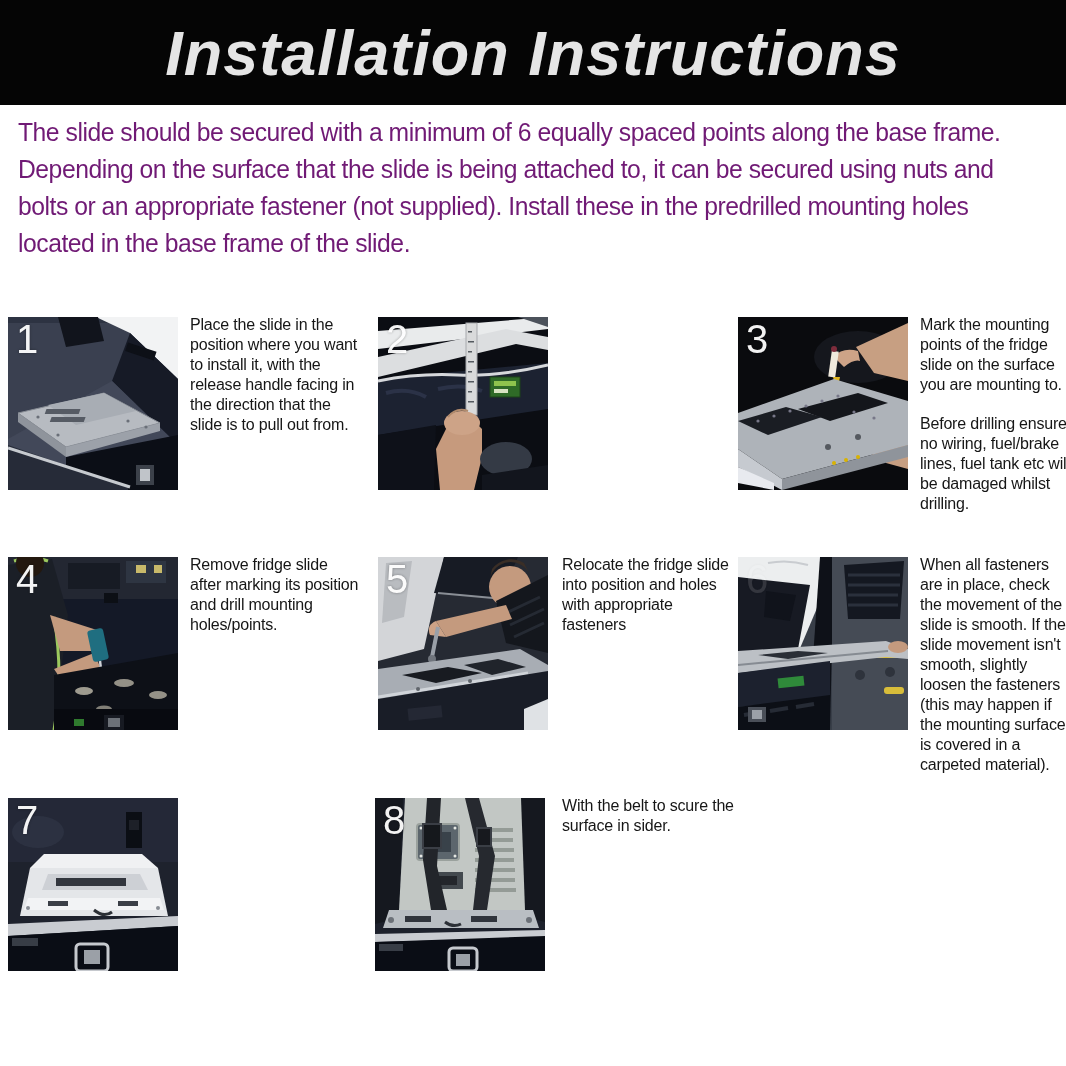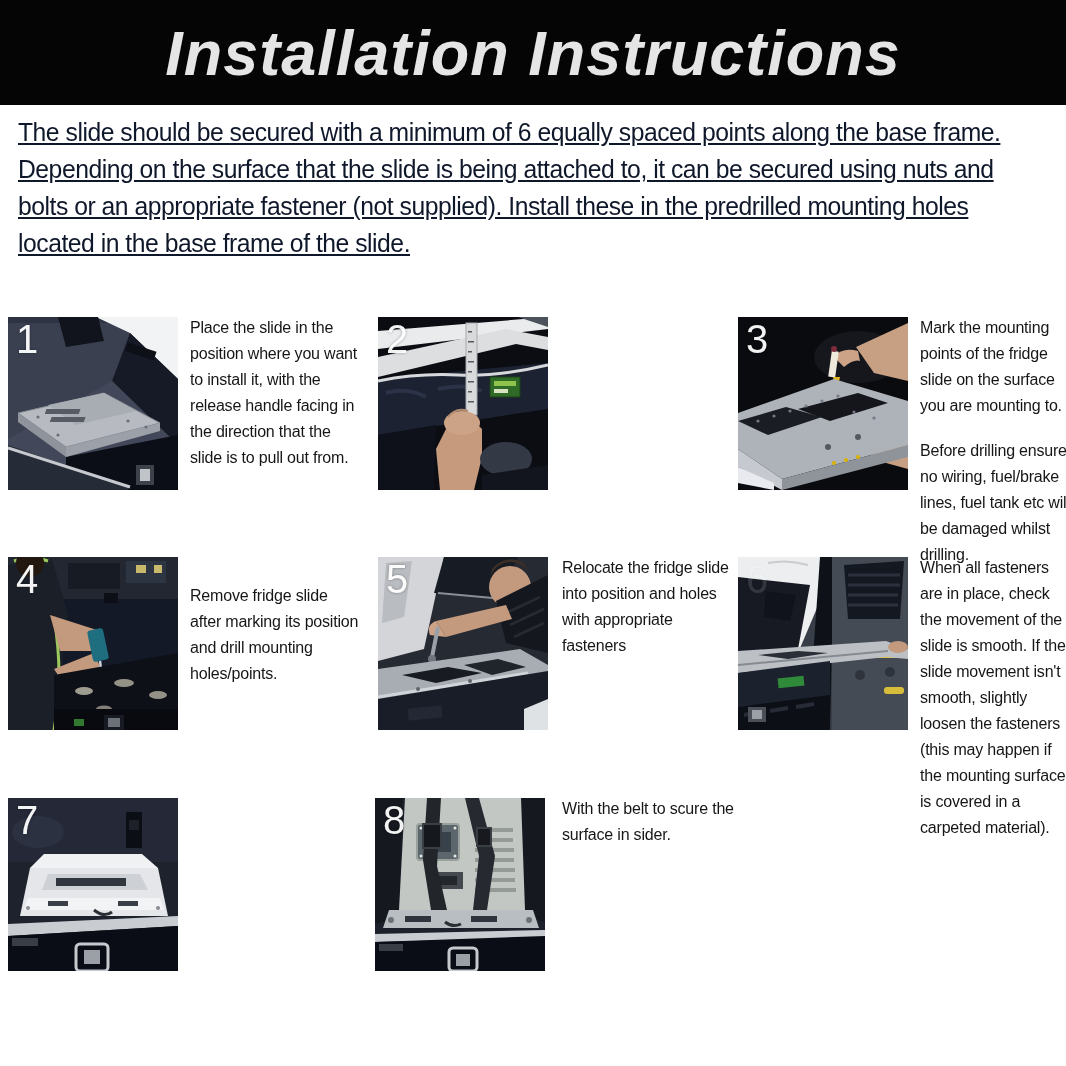--- a/index.html
+++ b/index.html
@@ -10,39 +10,39 @@
   
   .header-bar{
     position:absolute;left:0;top:0;width:1066px;height:105px;background:#050505;
     display:flex;align-items:center;justify-content:center;
   }
   .header-title{
     color:#e5e5e5;font-size:63px;font-weight:bold;font-style:italic;
     letter-spacing:1px;white-space:nowrap;transform:scaleX(1.0);
   }
   
-  .intro{position:absolute;left:18px;top:114px;width:1040px;color:#0f172a;text-decoration:underline;}
+  .intro{position:absolute;left:18px;top:114px;width:1040px;color:#701a75;}
   .intro-line{
     font-size:26px;line-height:37px;letter-spacing:-0.5px;white-space:nowrap;
     transform:scaleX(0.95);transform-origin:0 0;
   }
   
   .photo{
     position:absolute;width:170px;height:173px;overflow:hidden;background:#10131c;
   }
   .photo svg{display:block;width:170px;height:173px;}
   .step-num{
     position:absolute;left:8px;top:-2px;color:#ffffff;font-size:40px;font-weight:400;
     opacity:0.95;text-shadow:0 0 3px rgba(0,0,0,.35);line-height:48px;
   }
   .step-num.faint{opacity:0.12;}
   
   .steptext{position:absolute;color:#161616;}
   .steptext p{
-    margin:0 0 19px 0;font-size:16px;line-height:26px;letter-spacing:-0.2px;
+    margin:0 0 19px 0;font-size:16px;line-height:20px;letter-spacing:-0.2px;
   }
 </style>
 </head>
 <body>
 
 <div class="page">
 
   <div class="header-bar">
     <div class="header-title">Installation Instructions</div>
   </div>
@@ -195,21 +195,21 @@
       <ellipse cx="116" cy="126" rx="10" ry="4" fill="#cfc9b8" opacity=".7"></ellipse>
       <ellipse cx="150" cy="138" rx="9" ry="4" fill="#cfc9b8" opacity=".7"></ellipse>
       <ellipse cx="96" cy="152" rx="8" ry="3.5" fill="#cfc9b8" opacity=".6"></ellipse>
       <rect x="46" y="152" width="124" height="21" fill="#080a10"></rect>
       <rect x="96" y="158" width="20" height="15" fill="#171a22"></rect>
       <rect x="100" y="161" width="12" height="9" fill="#6c7178"></rect>
       <rect x="66" y="162" width="10" height="7" fill="#2f7a2e"></rect>
     </svg>
     <div class="step-num">4</div>
   </div>
-  <div class="steptext" style="left:190px;top:555px;width:172px;margin-top:28px;">
+  <div class="steptext" style="left:190px;top:555px;width:172px;">
     <p>Remove fridge slide after marking its position and drill mounting holes/points.</p>
   </div>
 
   <div class="photo" style="left:378px;top:557px;">
     <svg viewBox="0 0 170 173" preserveAspectRatio="none">
       <rect width="170" height="173" fill="#262a33"></rect>
       <polygon points="0,0 66,0 46,92 0,104" fill="#d3d5d8"></polygon>
       <polygon points="8,6 34,4 26,60 4,66" fill="#b9bcc0"></polygon>
       <polygon points="66,0 140,0 122,42 56,36" fill="#171b24"></polygon>
       <line x1="60" y1="36" x2="126" y2="42" stroke="#8a8f96" stroke-width="2"></line>

